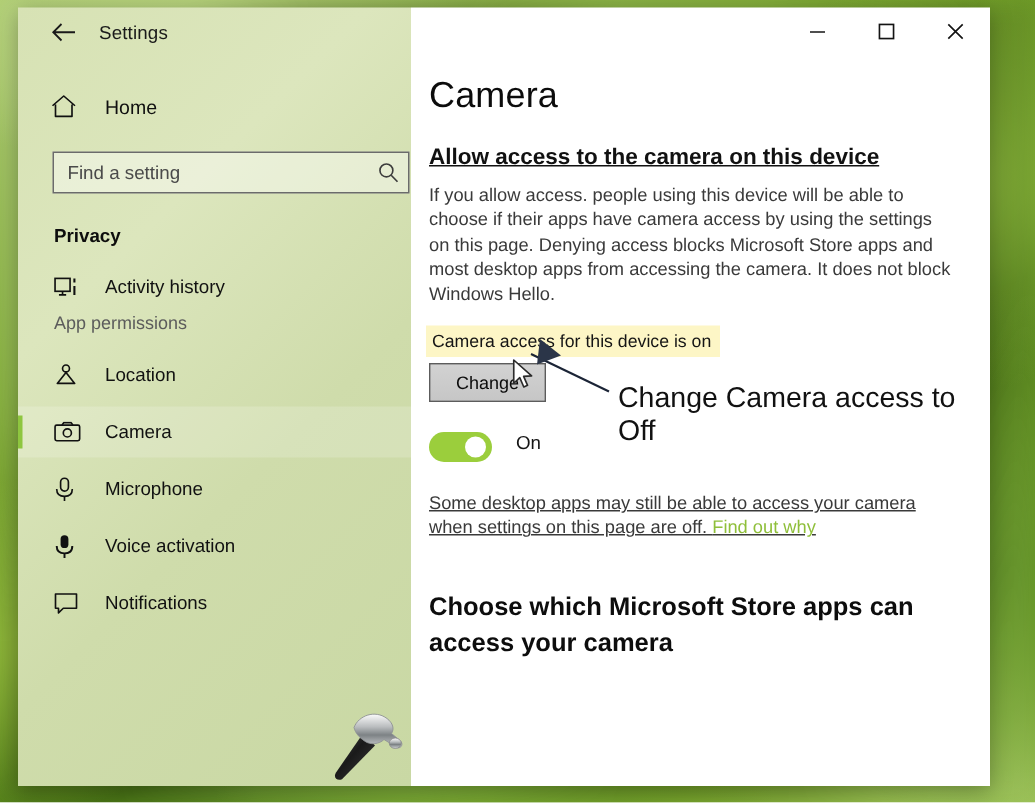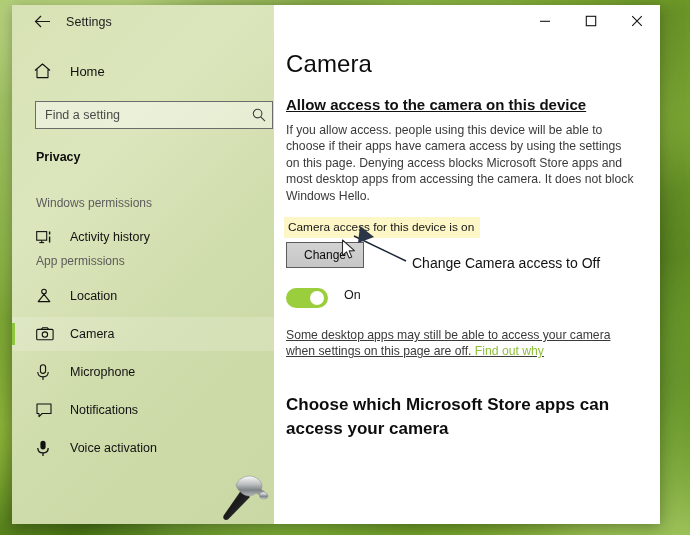--- a/index.html
+++ b/index.html
@@ -121,21 +121,21 @@
     margin: 4px 0 0 12px; width: 78px; height: 26px;
     background: linear-gradient(#d2d2d2, #c6c6c6);
     border: 1px solid #5c5c5c; font-size: 12px; color: #0b0b0b;
     font-family: "Liberation Sans", sans-serif; cursor: pointer;
     display:flex; align-items:center; justify-content:center;
   }
   #annotation-layer { position: absolute; left:0; top:0; width:100%; height:100%;
       pointer-events:none; z-index: 14; }
   .annot-text {
     position: absolute; left: 138px; top: 250px;
-    font-size: 14px; color: #111;
+    font-size: 19px; color: #111;
   }
   #cursor { position:absolute; left:67px; top:234px; z-index: 15; }
 
   .sec-title.second { margin-top: 24px; }
   .toggle-row { display:flex; margin: 20px 0 0 12px; }
   .toggle {
     width: 42px; height: 20px; border-radius: 10px; position: relative;
     cursor: pointer;
   }
   .toggle .knob {
@@ -184,21 +184,20 @@
         <span class="search-ico">
           <svg width="14" height="14" viewBox="0 0 14 14">
             <circle cx="5.6" cy="5.6" r="4.3" fill="none" stroke="#3c3c3c" stroke-width="1.1"></circle>
             <path d="M8.8 8.8 L13 13.2" stroke="#3c3c3c" stroke-width="1.1" fill="none"></path>
           </svg>
         </span>
       </div>
 
       <div class="privacy-hdr">Privacy</div>
 
-      <div class="group-hdr" id="grp-windows">Windows permissions</div>
 
       <div class="nav-item" style="margin-top:10px;">
         <span class="ico">
           <svg width="17" height="15" viewBox="0 0 17 15">
             <rect x="0.7" y="1.6" width="10" height="8.6" fill="none" stroke="#111" stroke-width="1.1"></rect>
             <path d="M3.3 12.6 H8.1" stroke="#111" stroke-width="1.1"></path>
             <path d="M5.7 10.2 V12.6" stroke="#111" stroke-width="1.1"></path>
             <path d="M13.6 1.6 V4.4 M13.6 6.6 V12.6" stroke="#111" stroke-width="1.4"></path>
           </svg>
         </span>
@@ -234,36 +233,36 @@
             <rect x="4.4" y="0.8" width="5.2" height="8.6" rx="2.6" fill="none" stroke="#111" stroke-width="1.1"></rect>
             <path d="M1.8 8 C1.8 12 4.2 12.9 7 12.9 C9.8 12.9 12.2 12 12.2 8" fill="none" stroke="#111" stroke-width="1.1"></path>
             <path d="M7 12.9 V16" stroke="#111" stroke-width="1.1"></path>
           </svg>
         </span>
         <span class="lbl">Microphone</span>
       </div>
 
       <div class="nav-item">
         <span class="ico">
-          <svg width="17" height="15" viewBox="0 0 17 15">
-            <path d="M1 1 H15 V10.5 H6.2 L3 13.6 V10.5 H1 Z" fill="none" stroke="#111" stroke-width="1.1" stroke-linejoin="round"></path>
-          </svg>
-        </span>
-        <span class="lbl">Notifications</span>
-      </div>
-
-      <div class="nav-item">
-        <span class="ico">
           <svg width="14" height="17" viewBox="0 0 14 17">
             <rect x="4.4" y="0.8" width="5.2" height="8.6" rx="2.6" fill="#111"></rect>
             <path d="M1.8 8 C1.8 12 4.2 12.9 7 12.9 C9.8 12.9 12.2 12 12.2 8" fill="none" stroke="#111" stroke-width="1.3"></path>
             <path d="M7 12.9 V16" stroke="#111" stroke-width="1.3"></path>
           </svg>
         </span>
         <span class="lbl">Voice activation</span>
+      </div>
+
+      <div class="nav-item">
+        <span class="ico">
+          <svg width="17" height="15" viewBox="0 0 17 15">
+            <path d="M1 1 H15 V10.5 H6.2 L3 13.6 V10.5 H1 Z" fill="none" stroke="#111" stroke-width="1.1" stroke-linejoin="round"></path>
+          </svg>
+        </span>
+        <span class="lbl">Notifications</span>
       </div>
     </div>
 
     <div id="content">
 
       <div id="wincontrols">
         <div class="wc">
           <svg width="12" height="12" viewBox="0 0 12 12">
             <path d="M1 6.3 H11" stroke="#141414" stroke-width="1.1"></path>
           </svg>

